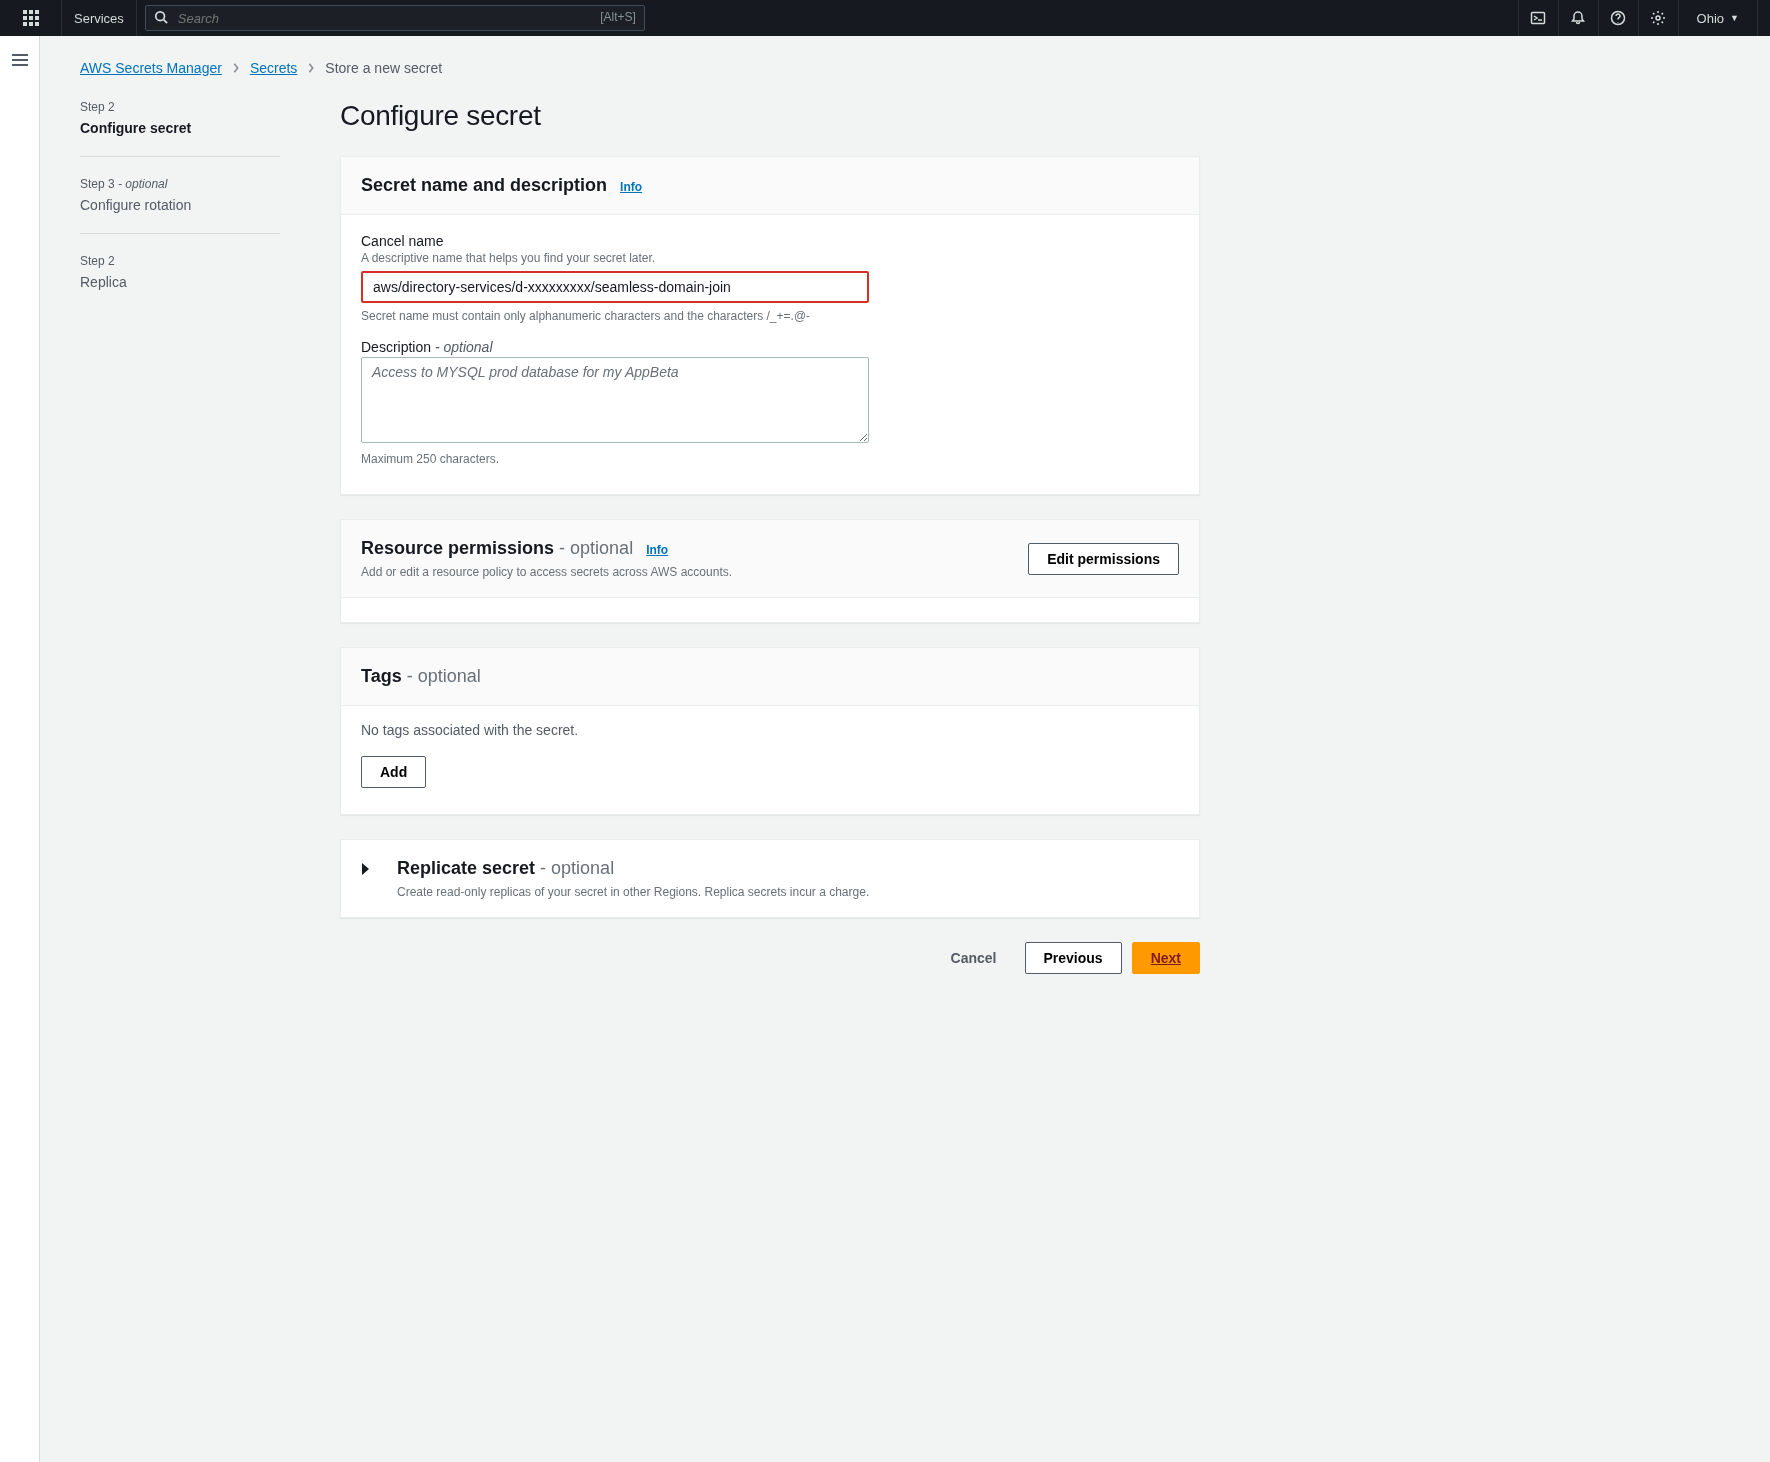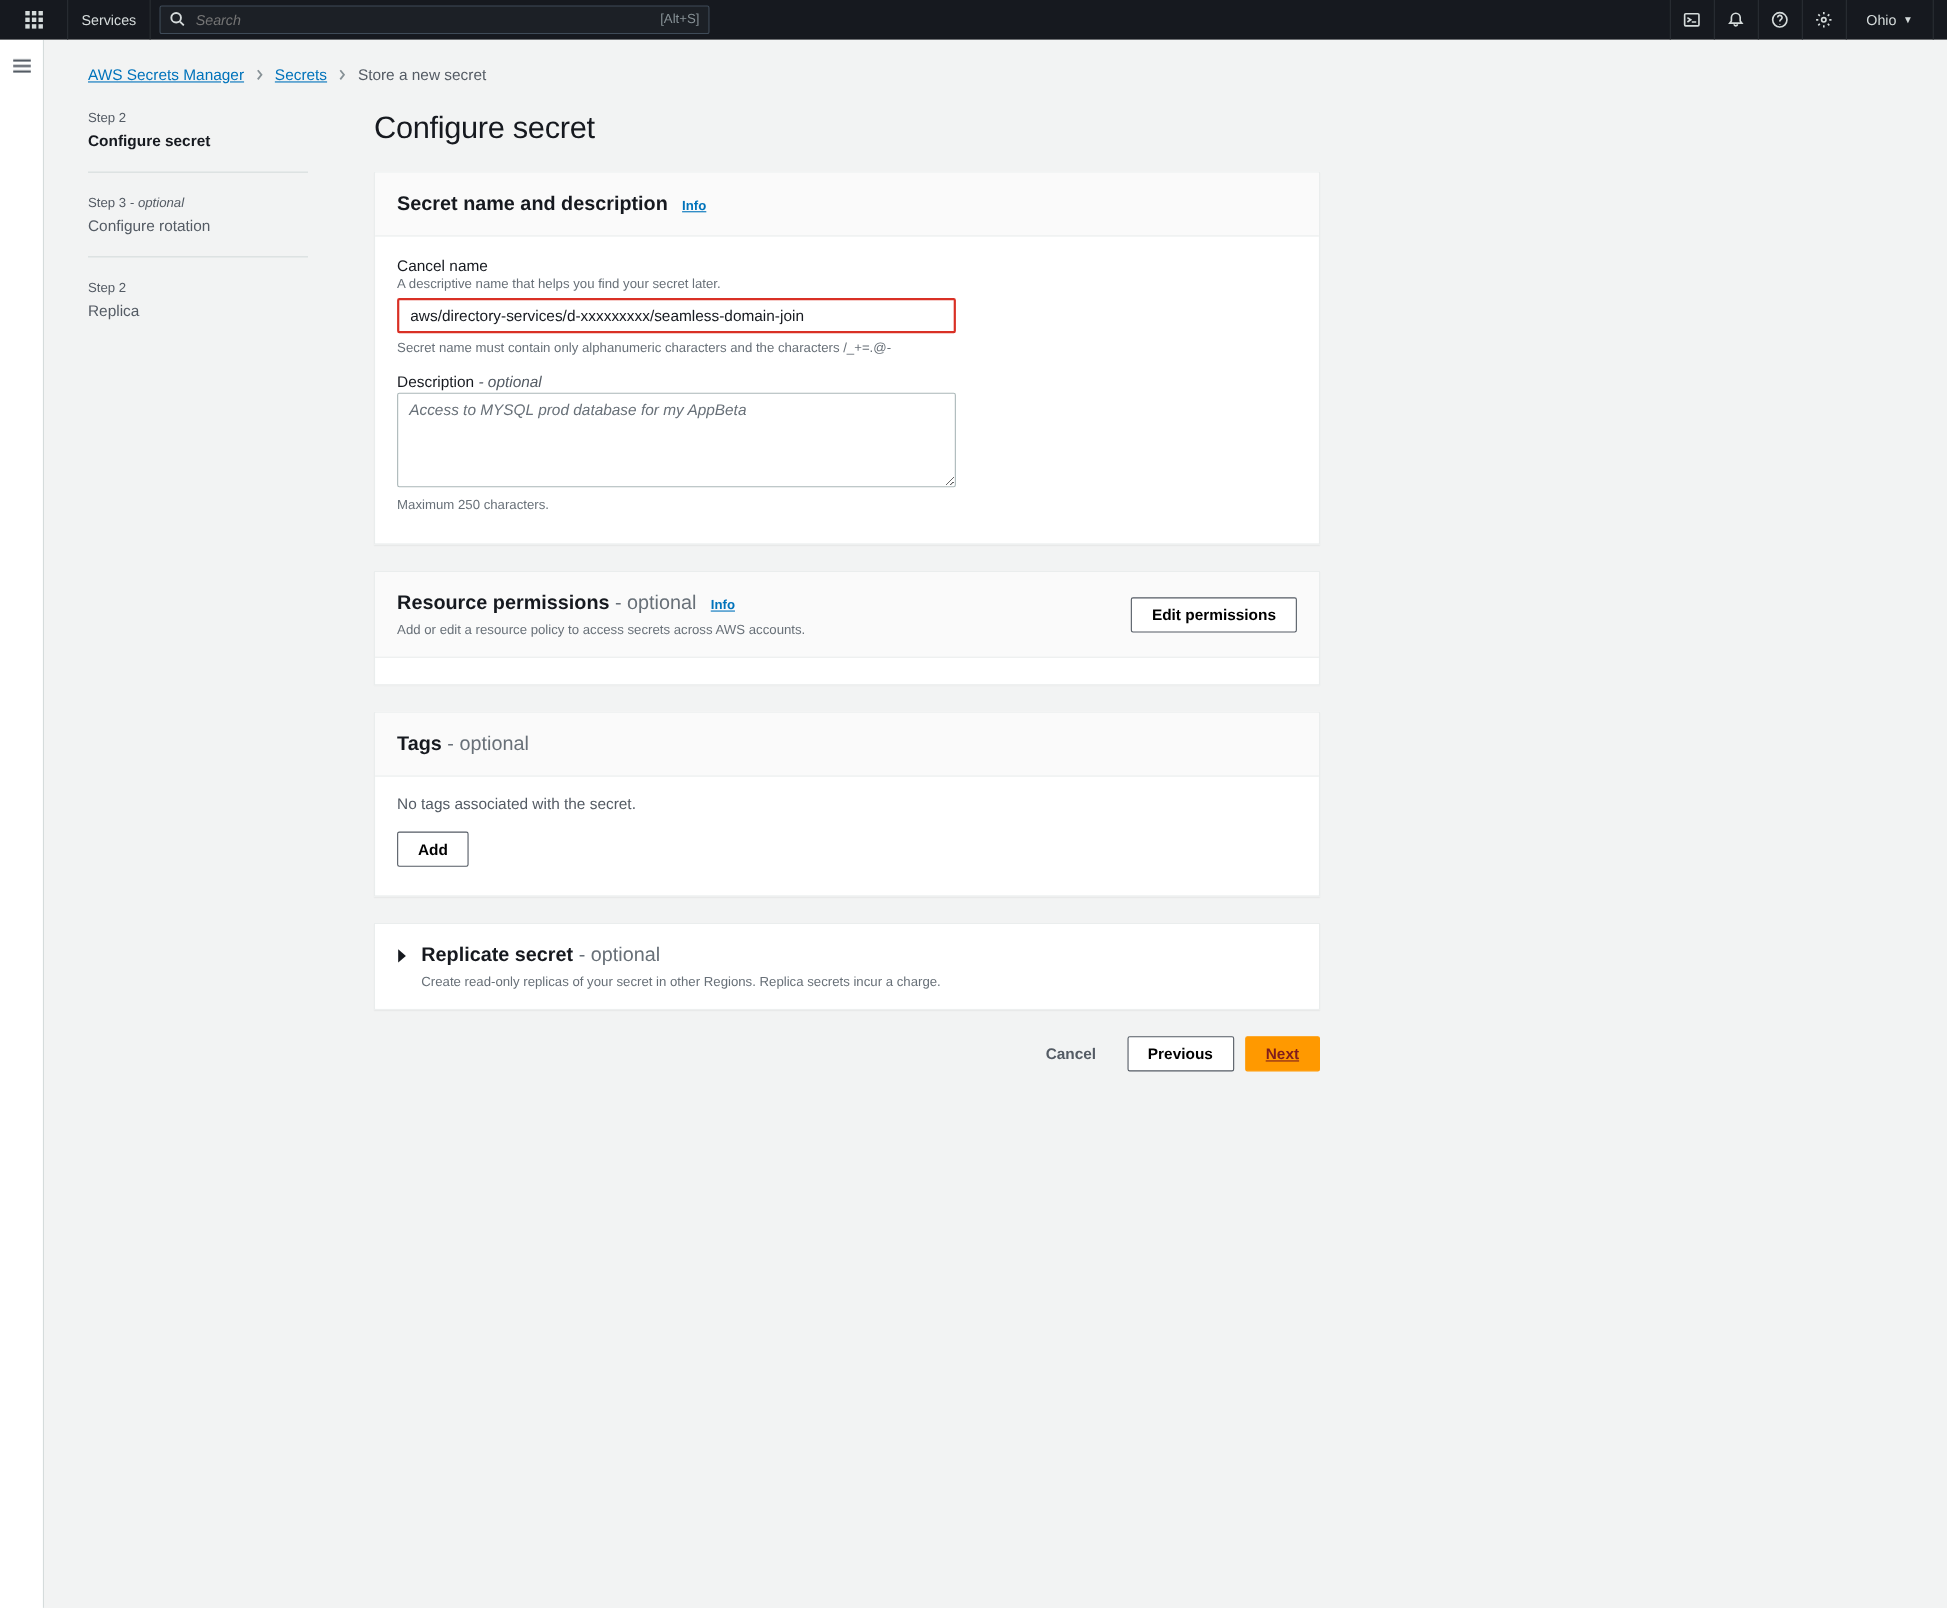--- a/index.html
+++ b/index.html
@@ -154,21 +154,21 @@
   .panel-header.noborder{border-bottom:0;}
   .panel-header h2{margin:0; font-size:18px; font-weight:700;}
   .panel-header h2 .opt{font-weight:400; color:var(--aws-text-muted);}
   .panel-header .info-link{color:var(--aws-link); font-size:12px; font-weight:700; margin-left:8px;}
   .panel-header .subtitle{font-size:12px; color:var(--aws-text-muted); margin-top:6px;}
   .panel-body{padding:18px 20px 28px 20px;}
   .panel-body.tight{padding:16px 20px 26px 20px;}
 
   
   .panel-header.expandable{cursor:pointer; background:#fff;}
-  .panel-header.expandable .expcol{display:flex; gap:12px; align-items:flex-start;}
+  .panel-header.expandable .expcol{display:flex; gap:26px; align-items:flex-start;}
   .panel-header.expandable .caret-icon svg{width:10px;height:14px;display:block; margin-top:4px;}
   .panel-header.expandable h2{font-size:18px;}
 
   
   .field{margin-bottom:16px;}
   .field label{display:block; font-size:14px; margin-bottom:2px; font-weight:400;}
   .field label .opt{font-style:italic; color:#545b64;}
   .field .hint{font-size:12px; color:var(--aws-text-muted); margin-bottom:6px; margin-top:2px;}
   .field .subhint{font-size:12px; color:var(--aws-text-muted); margin-top:6px;}
   .text-input, textarea.text-input{

